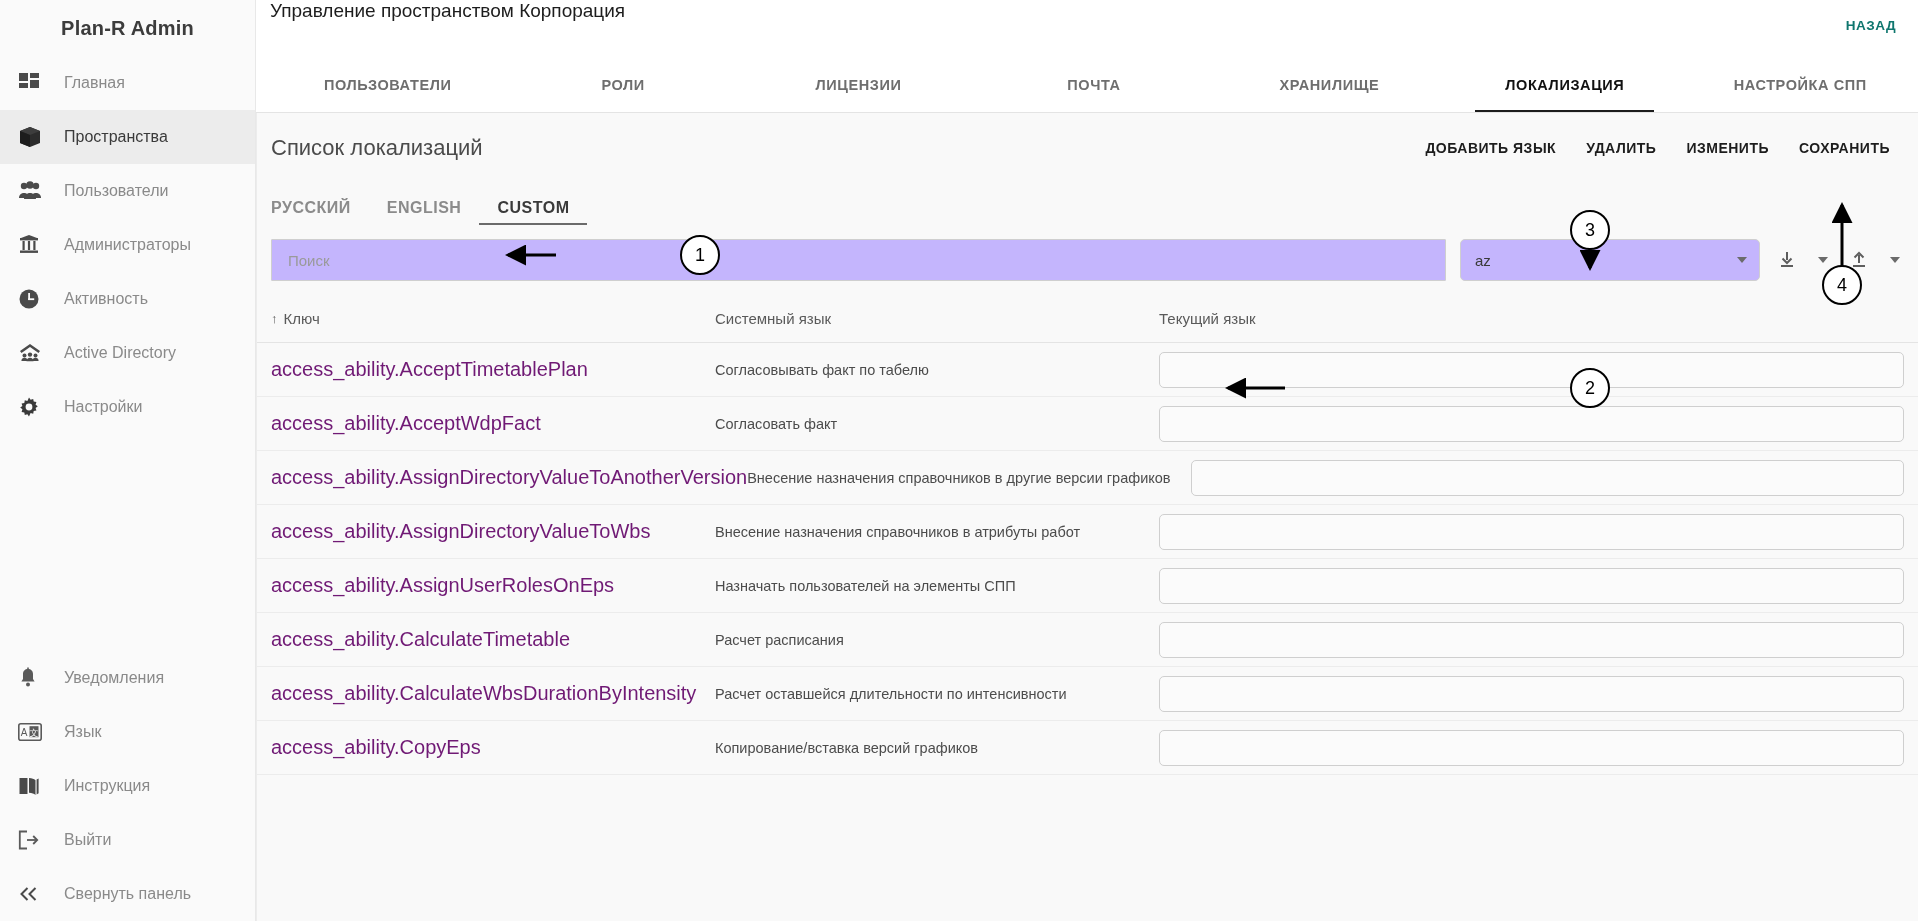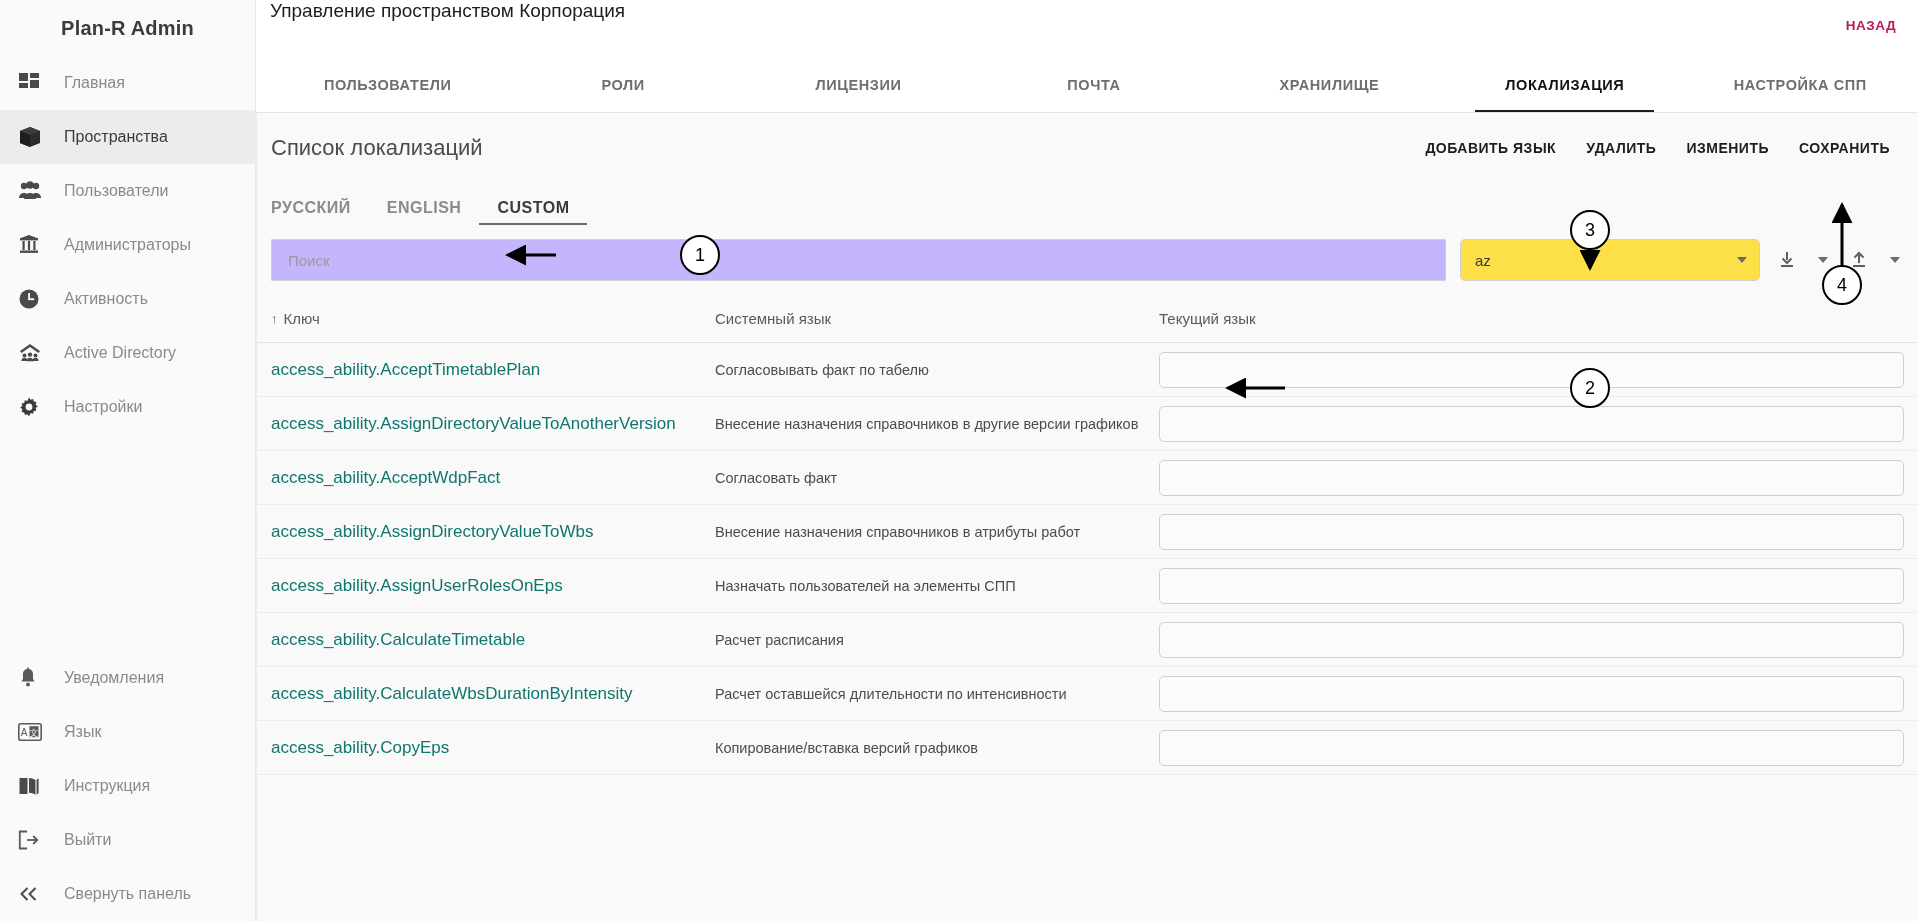--- a/index.html
+++ b/index.html
@@ -54,21 +54,21 @@
   .page-head {
     height: 58px;
     display: flex; align-items: flex-start;
     padding: 0 14px 0 14px;
     position: relative;
   }
   .page-title { font-size: 19px; color: #1d1d1d; }
   .back-btn {
     position: absolute; right: 22px; top: 18px;
     font-size: 13.5px; font-weight: bold; letter-spacing: .5px;
-    color: #be185d; cursor: pointer;
+    color: #0f766e; cursor: pointer;
   }
 
   .tabs {
     height: 55px;
     display: flex; align-items: stretch;
     border-bottom: 1px solid #e4e4e4;
     padding-left: 14px;
   }
   .tab {
     flex: 1 1 0;
@@ -144,21 +144,21 @@
     width: 100%; font-size: 15px; color: #3a3a3a;
     font-family: "Liberation Sans", sans-serif;
   }
   .search-box input::placeholder { color: #9a9a9a; }
 
   .select-box {
     flex: 0 0 300px;
     height: 42px;
     border: 1px solid #cfcfcf;
     border-radius: 5px;
-    background: #fde047;
+    background: #c4b5fd;
     display: flex; align-items: center;
     padding: 0 12px 0 14px;
     cursor: pointer;
   }
   .select-value { font-size: 15px; color: #3a3a3a; flex: 1 1 auto; }
   .caret {
     width: 0; height: 0;
     border-left: 5px solid transparent;
     border-right: 5px solid transparent;
     border-top: 6px solid #6b6b6b;
@@ -187,21 +187,21 @@
     display: flex; align-items: center; gap: 6px;
   }
   .sort-arrow { font-size: 13px; color: #5a5a5a; }
 
   .tbl-row {
     display: flex; align-items: center;
     height: 54px;
     border-bottom: 1px solid #ececec;
     padding: 0 14px;
   }
-  .cell-key { font-size: 17px; color: #0f766e; }
+  .cell-key { font-size: 20px; color: #701a75; }
   .cell-sys { font-size: 14.5px; color: #4c4c4c; }
   .cell-cur { display: flex; align-items: center; }
   .row-input {
     width: 100%; height: 36px;
     border: 1px solid #cfcfcf;
     border-radius: 5px;
     background: #fbfbfb;
     outline: none;
     padding: 0 12px;
     font-size: 14.5px; color: #3a3a3a;
@@ -453,29 +453,29 @@
         </div>
 
         <div class="tbl-row">
           <div class="col-key cell-key">access_ability.AcceptTimetablePlan</div>
           <div class="col-sys cell-sys">Согласовывать факт по табелю</div>
           <div class="col-cur cell-cur">
             <input class="row-input" type="text" value="" style="">
           </div>
         </div>
         <div class="tbl-row">
+          <div class="col-key cell-key">access_ability.AcceptWdpFact</div>
+          <div class="col-sys cell-sys">Согласовать факт</div>
+          <div class="col-cur cell-cur">
+            <input class="row-input" type="text" value="" style="">
+          </div>
+        </div>
+        <div class="tbl-row">
           <div class="col-key cell-key">access_ability.AssignDirectoryValueToAnotherVersion</div>
           <div class="col-sys cell-sys">Внесение назначения справочников в другие версии графиков</div>
-          <div class="col-cur cell-cur">
-            <input class="row-input" type="text" value="" style="">
-          </div>
-        </div>
-        <div class="tbl-row">
-          <div class="col-key cell-key">access_ability.AcceptWdpFact</div>
-          <div class="col-sys cell-sys">Согласовать факт</div>
           <div class="col-cur cell-cur">
             <input class="row-input" type="text" value="" style="">
           </div>
         </div>
         <div class="tbl-row">
           <div class="col-key cell-key">access_ability.AssignDirectoryValueToWbs</div>
           <div class="col-sys cell-sys">Внесение назначения справочников в атрибуты работ</div>
           <div class="col-cur cell-cur">
             <input class="row-input" type="text" value="" style="">
           </div>

